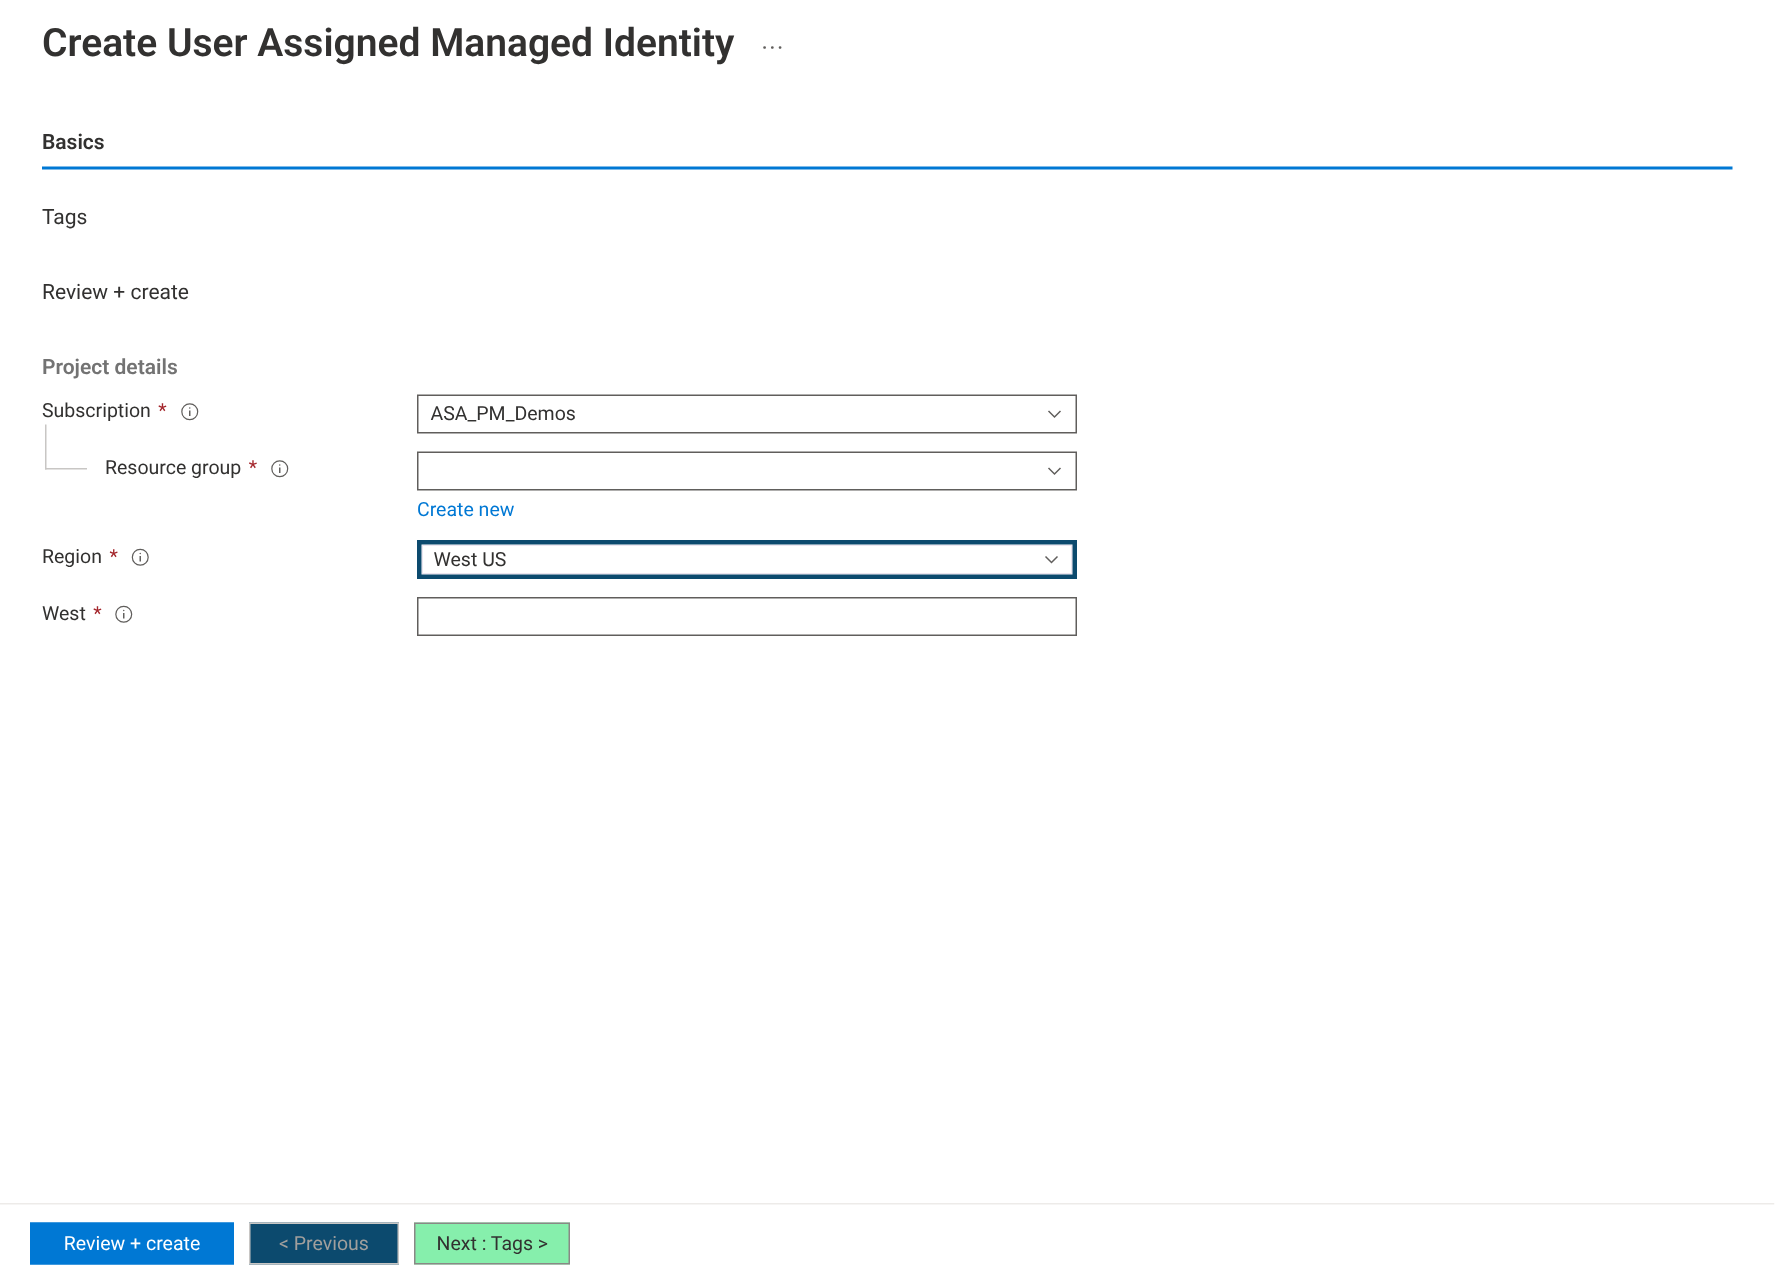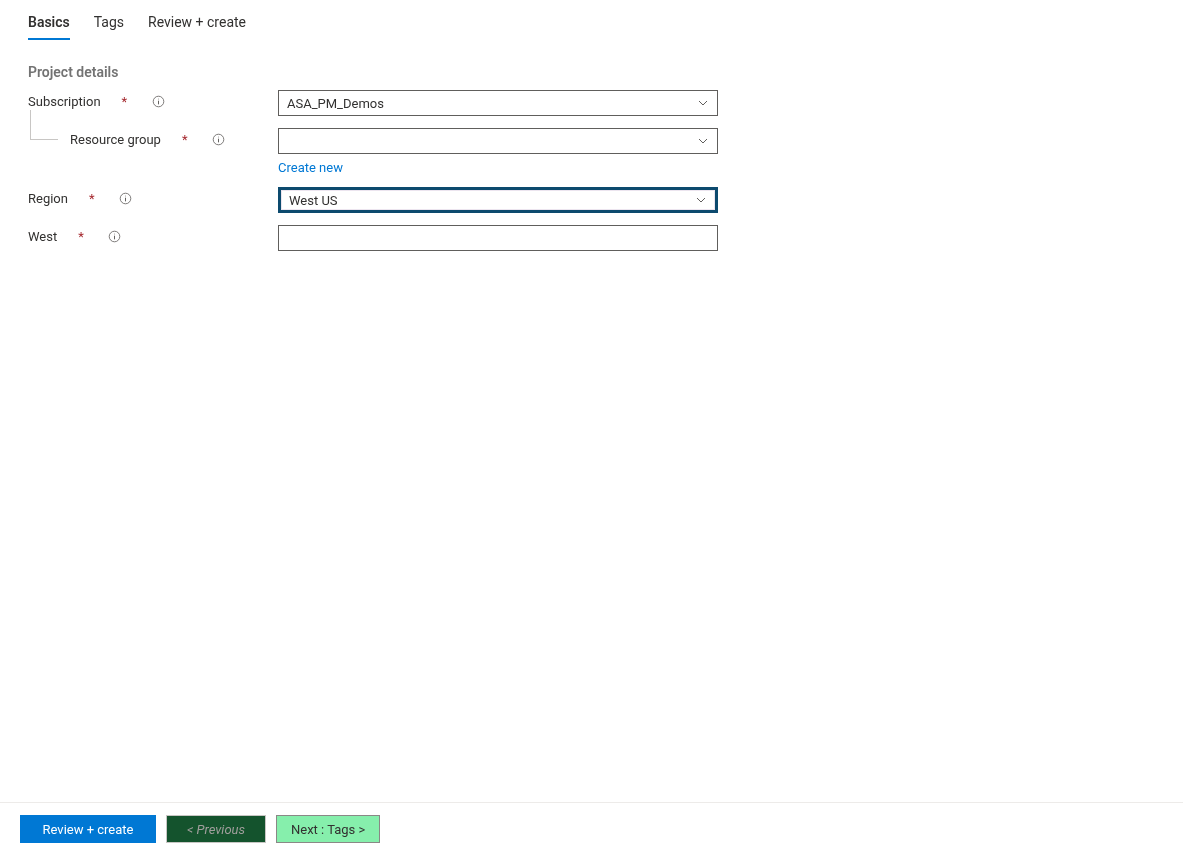--- a/index.html
+++ b/index.html
@@ -39,20 +39,21 @@
       font-size: 16px;
       letter-spacing: 1px;
       cursor: pointer;
       line-height: 1;
       margin-top: 4px;
     }
     .tabs {
       display: flex;
       gap: 24px;
       margin-bottom: 24px;
+      flex-direction: column;
     }
     .tab {
       font-size: 14px;
       color: #323130;
       padding-bottom: 8px;
       cursor: pointer;
       border-bottom: 2px solid transparent;
     }
     .tab.active {
       font-weight: 600;
@@ -74,21 +75,21 @@
     }
     .form-row {
       display: flex;
       align-items: flex-start;
       margin-bottom: 12px;
     }
     .form-label-cell {
       width: 250px;
       display: flex;
       align-items: center;
-      gap: 20px;
+      gap: 4px;
       padding-top: 4px;
       font-size: 13px;
       color: #323130;
     }
     .form-label-cell.indent {
       padding-left: 42px;
       position: relative;
     }
     .indent-connector {
       position: absolute;
@@ -194,28 +195,31 @@
     .btn.primary {
       background: #0078d4;
       border-color: #0078d4;
       color: #ffffff;
       min-width: 136px;
     }
     .btn.disabled {
       color: #a19f9d;
       border-color: #c8c6c4;
       cursor: default;
-      background: #14532d;
-      font-style: italic;
+      background: #0c4a6e;
     }
   </style>
 </head>
 <body>
 
 <div class="page">
+  <div class="header-row">
+    <h1 class="page-title">Create User Assigned Managed Identity</h1>
+    <span class="ellipsis-icon">···</span>
+  </div>
 
   <div class="tabs">
     <div class="tab active">Basics</div>
     <div class="tab">Tags</div>
     <div class="tab">Review + create</div>
   </div>
 
   <div class="section-title">Project details</div>
 
   <div class="form-row">

